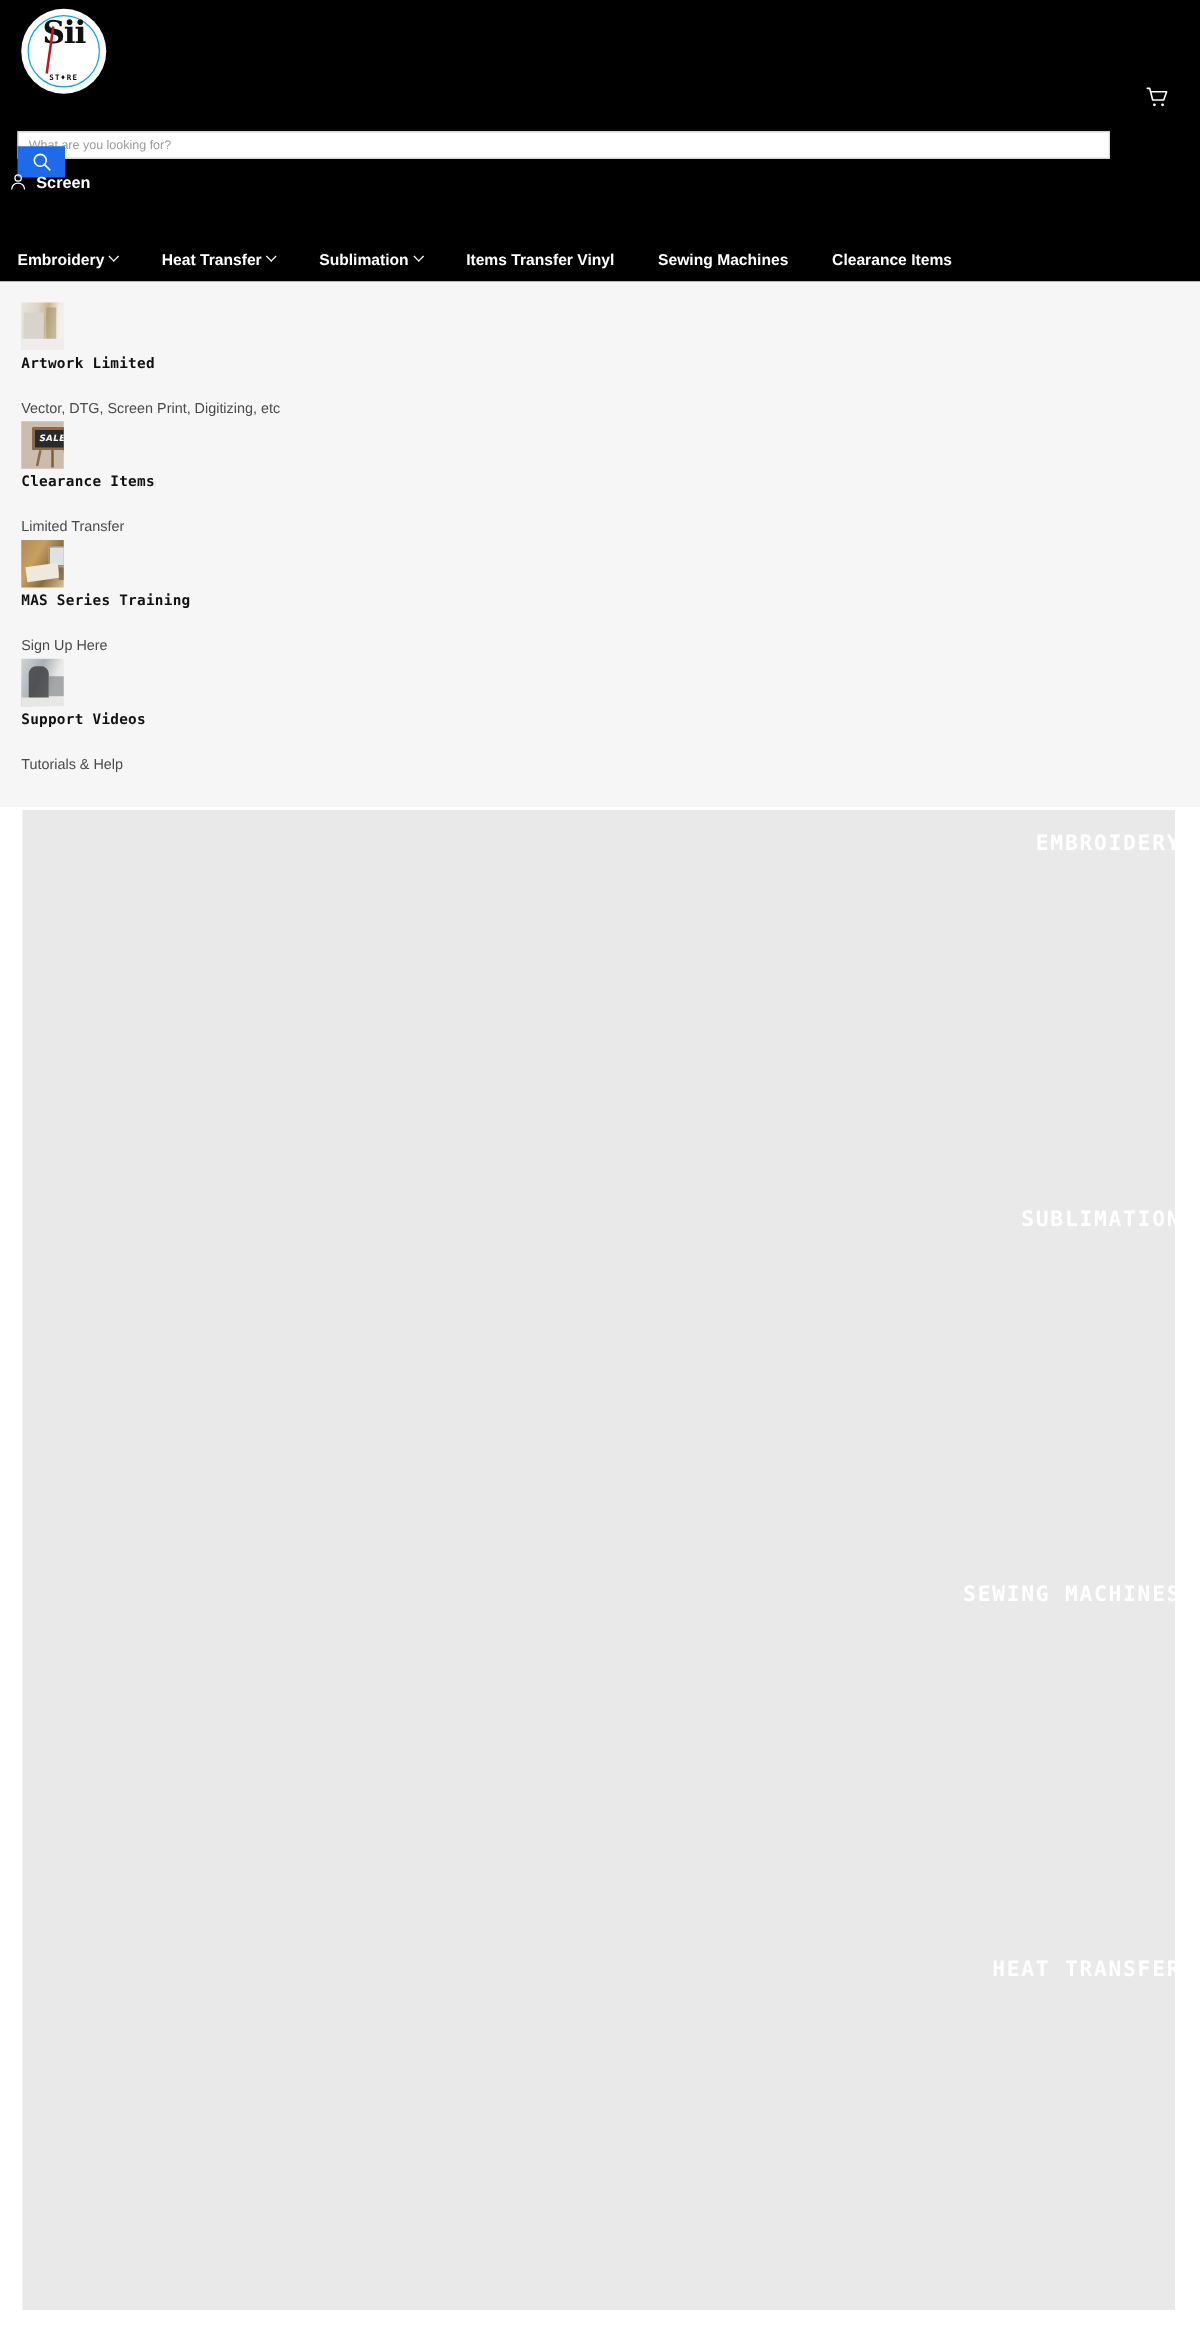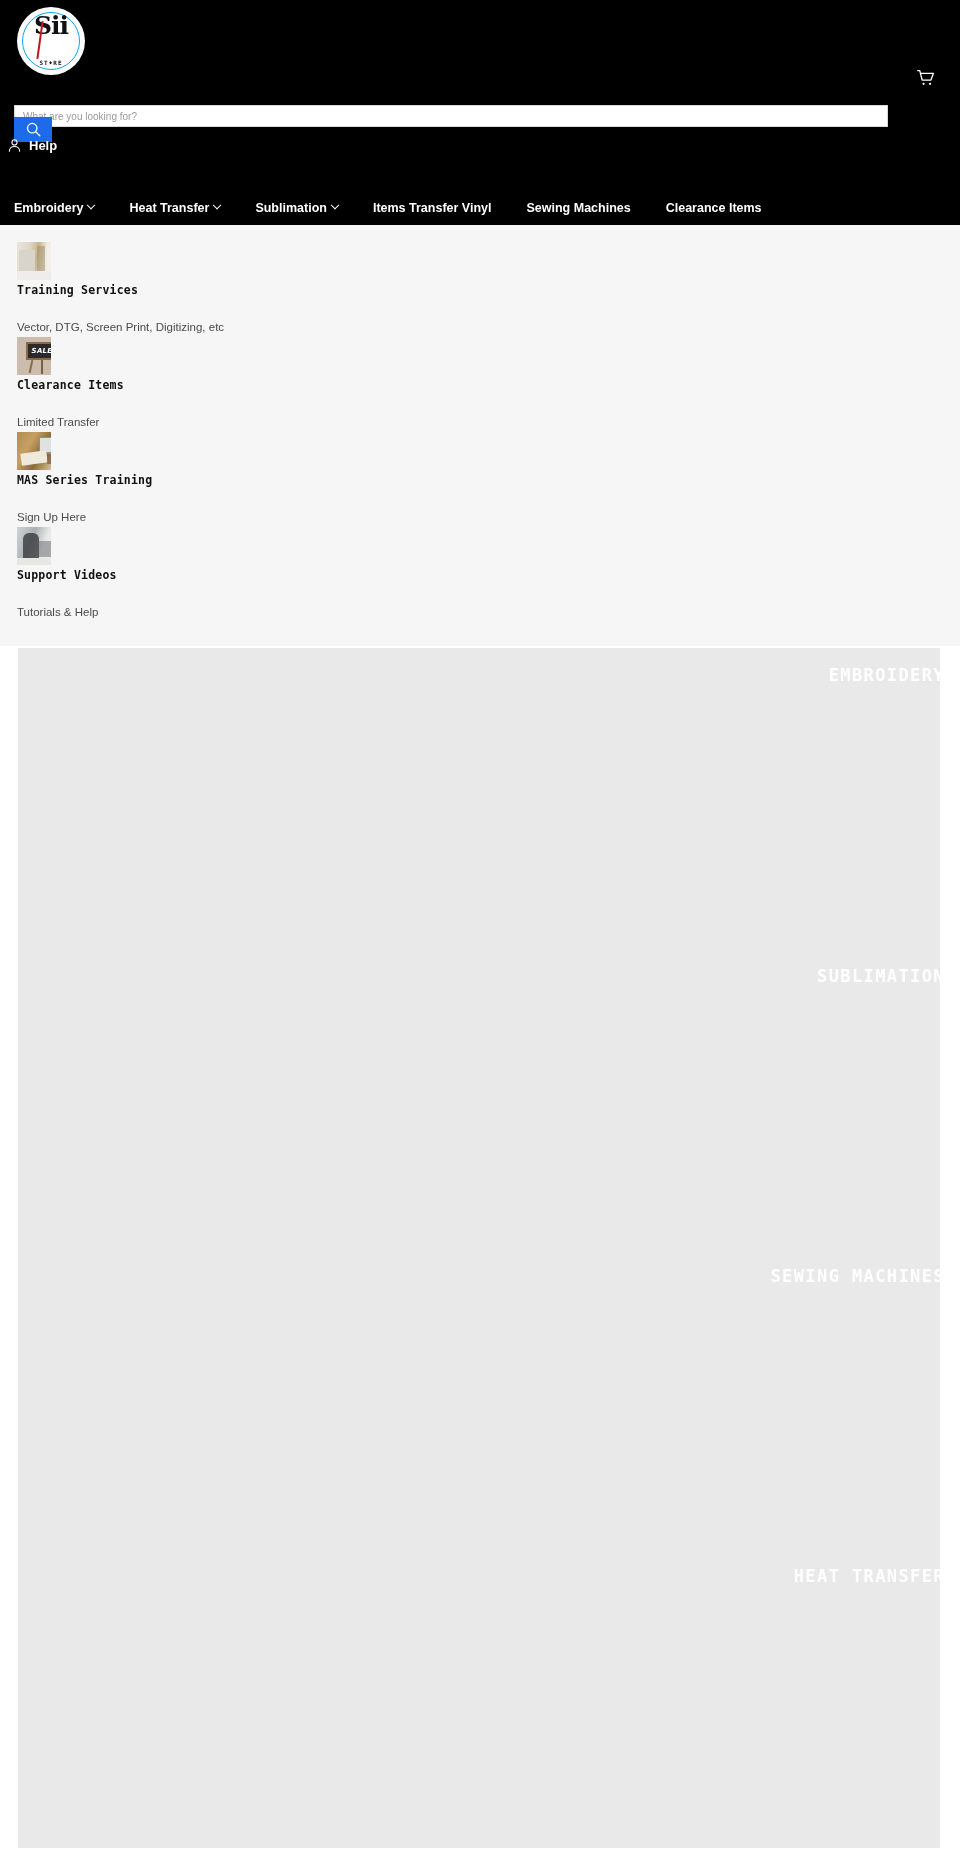--- a/index.html
+++ b/index.html
@@ -258,21 +258,21 @@
       <circle cx="9.3" cy="18.4" r="1.25" fill="#ffffff"></circle>
       <circle cx="16.4" cy="18.4" r="1.25" fill="#ffffff"></circle>
     </svg>
   </div>
 
   <div class="login">
     <svg width="17" height="17" viewBox="0 0 24 24">
       <circle cx="12" cy="7.6" r="3.6" fill="none" stroke="#ffffff" stroke-width="1.5"></circle>
       <path d="M4.8 20c0-4 3.3-6.6 7.2-6.6S19.2 16 19.2 20" fill="none" stroke="#ffffff" stroke-width="1.5" stroke-linecap="round"></path>
     </svg>
-    <span class="login-label">Help</span>
+    <span class="login-label">Screen</span>
   </div>
 
   <nav class="nav">
     <div class="nav-item">
       <span>Embroidery</span>
       <span class="chev"></span>
     </div>
     <div class="nav-item">
       <span>Heat Transfer</span>
       <span class="chev"></span>
@@ -295,21 +295,21 @@
 
 <section class="services">
 
   <div class="service">
     <span class="service-thumb t1">
       <i class="a"></i>
         <i class="b"></i>
         <i class="c"></i>
         <i class="d"></i>
     </span>
-    <div class="service-title">Training Services</div>
+    <div class="service-title">Artwork Limited</div>
     <div class="service-desc">Vector, DTG, Screen Print, Digitizing, etc</div>
   </div>
 
   <div class="service">
     <span class="service-thumb t2">
       <i class="leg1"></i>
         <i class="leg2"></i>
         <i class="leg3"></i>
       <i class="board"></i>
       <i class="sale">SALE</i>

